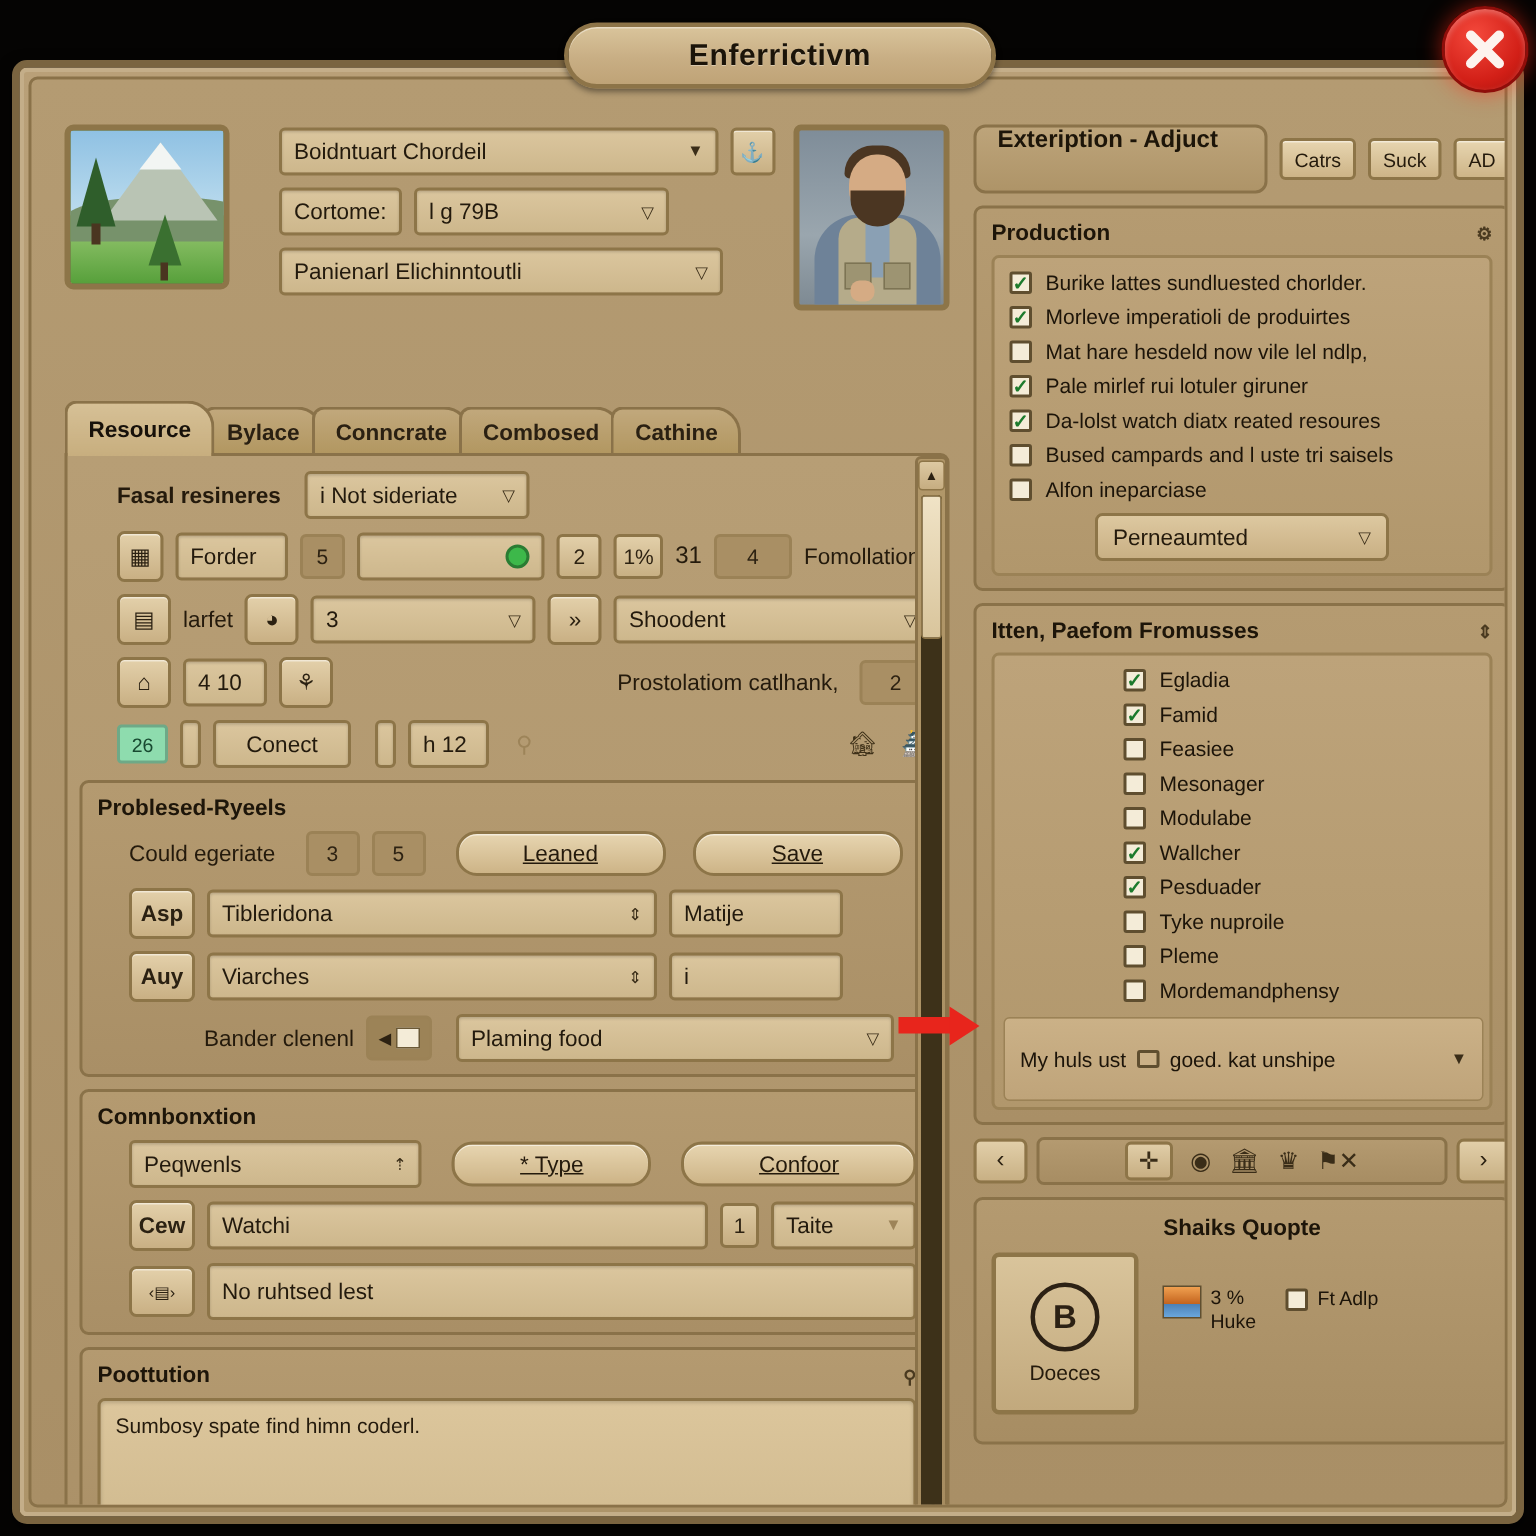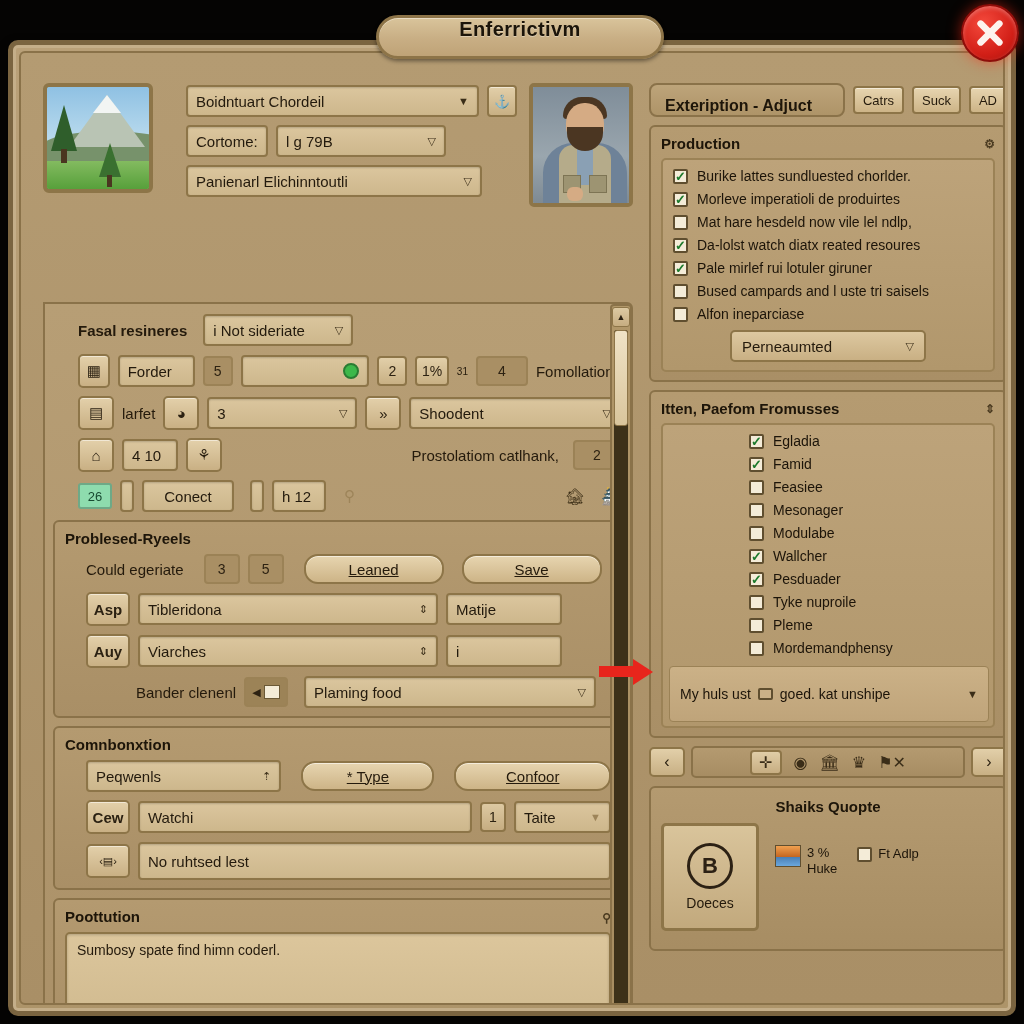--- a/index.html
+++ b/index.html
@@ -12,21 +12,21 @@
 
   
   #root { position: relative; width: 1024px; height: 1024px; background:#050403; }
 
   
   .titlebar {
     position: absolute; left: 376px; top: 15px; width: 288px; height: 44px;
     background: linear-gradient(#d9c49b, #c8ae84 55%, #bfa377);
     border: 3px solid #8d7448;
     border-radius: 22px;
-    display: flex; justify-content: center;
+    display: flex; align-items: center; justify-content: center;
     box-shadow: 0 2px 4px rgba(0,0,0,.45), inset 0 1px 0 rgba(255,255,255,.4);
     z-index: 6;
   }
   .titlebar .ttext {
     font-size: 20px; font-weight: bold; color: #1b1409; letter-spacing: .4px;
     text-shadow: 0 1px 0 rgba(255,255,255,.35);
   }
 
   .closebtn {
     position:absolute; right: 5px; top: 4px; width: 58px; height: 58px;
@@ -194,23 +194,23 @@
              font-size:9px;color:#2b2112; cursor:pointer; margin:1px 0; }
   .vsb-track { flex:1; width:14px; background:#3d3119; border-radius:3px; margin:2px 0; position:relative; }
   .vsb-thumb { position:absolute;left:0;top:0;width:14px;height:96px;
                background:linear-gradient(#f0e3c6,#d9c59c); border:1px solid #8d7548;border-radius:3px; cursor:pointer;}
 
   
   .rightpanel { position:absolute; left:628px; top:30px; width:358px; height:960px; }
 
   .rp-head { display:flex; align-items:center; gap:8px; margin-bottom:8px; }
   .rp-title {
-    flex:1; height:34px; border:2px solid #8a7249; border-radius:8px;
+    flex:1; height:46px; border:2px solid #8a7249; border-radius:8px;
     background:linear-gradient(#bda47a,#ae9468);
-    display:flex;align-items:flex-end;padding:0 14px;
+    display:flex;align-items:flex-start;padding:0 14px;
     font-size:16px; font-weight:bold; color:#1d1509;
   }
   .minibtn {
     height:28px; padding:0 8px; border:2px solid #8d7548; border-radius:4px;
     background: linear-gradient(#e7d5b0, #cdb487);
     display:flex;align-items:center;justify-content:center;
     font-size:13px; color:#241a0c; cursor:pointer;
     box-shadow: inset 0 1px 0 rgba(255,255,255,.5);
   }
 
@@ -347,20 +347,37 @@
           <div class="pc-shirt"></div>
           <div class="pc-p1"></div>
           <div class="pc-p2"></div>
           <div class="pc-hair"></div>
           <div class="pc-head"></div>
           <div class="pc-beard"></div>
           <div class="pc-hand"></div>
         </div>
       </div>
 
+      <div class="tabstrip">
+        <div class="tab active">
+            <span>Resource</span>
+          </div>
+        <div class="tab">
+            <span>Bylace</span>
+          </div>
+        <div class="tab">
+            <span>Conncrate</span>
+          </div>
+        <div class="tab">
+            <span>Combosed</span>
+          </div>
+        <div class="tab">
+            <span>Cathine</span>
+          </div>
+      </div>
 
       <div class="leftpanel">
 
         <div style="padding:2px 2px 8px 4px;">
           <div class="row" style="margin-bottom:8px">
             <span class="lbl lbl-b">Fasal resineres</span>
             <div class="inp" style="width:150px; margin-left:8px">
               <span>i Not sideriate</span>
               <span class="dd-arrow">▽</span>
             </div>
@@ -379,21 +396,21 @@
               </div>
             <div class="inp" style="width:146px">
               <span class="dot-green" style="margin-left:auto"></span>
             </div>
             <div class="smallbox" style="background:linear-gradient(#e2cfa9,#c8b084);border-color:#8d7548">
                 <span>2</span>
               </div>
             <div class="smallbox" style="background:linear-gradient(#e2cfa9,#c8b084);border-color:#8d7548">
                 <span>1%</span>
               </div>
-            <span class="lbl" style="font-size:10px">31</span>
+            <span class="lbl" style="font-size:16px">31</span>
             <div class="smallbox" style="min-width:52px">
                 <span>4</span>
               </div>
             <span class="lbl">Fomollations</span>
           </div>
 
           <div class="row" style="margin-bottom:8px">
             <div class="iconbtn">
                 <span>▤</span>
               </div>
@@ -600,25 +617,25 @@
             <div class="ck-row">
               <span class="ck on"></span>
               <span>Morleve imperatioli de produirtes</span>
             </div>
             <div class="ck-row">
               <span class="ck"></span>
               <span>Mat hare hesdeld now vile lel ndlp,</span>
             </div>
             <div class="ck-row">
               <span class="ck on"></span>
+              <span>Pale mirlef rui lotuler giruner</span>
+            </div>
+            <div class="ck-row">
+              <span class="ck on"></span>
               <span>Da-lolst watch diatx reated resoures</span>
-            </div>
-            <div class="ck-row">
-              <span class="ck on"></span>
-              <span>Pale mirlef rui lotuler giruner</span>
             </div>
             <div class="ck-row">
               <span class="ck"></span>
               <span>Bused campards and l uste tri saisels</span>
             </div>
             <div class="ck-row">
               <span class="ck"></span>
               <span>Alfon ineparciase</span>
             </div>
             <div style="display:flex;justify-content:center;margin-top:8px">

